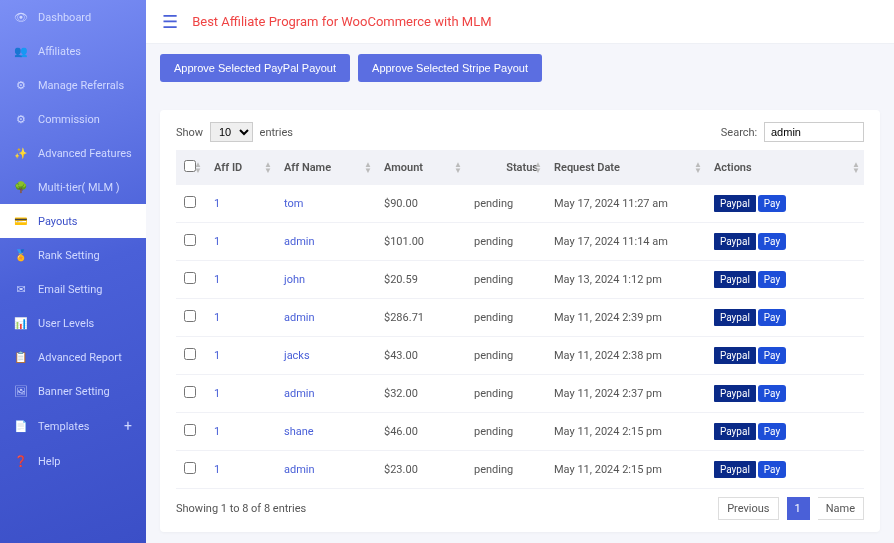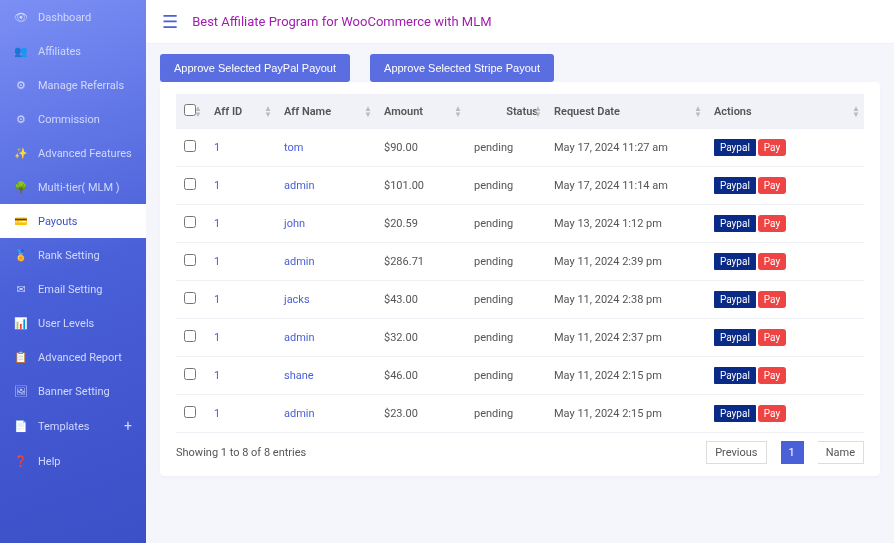--- a/index.html
+++ b/index.html
@@ -6,43 +6,43 @@
 body { font-family: -apple-system, BlinkMacSystemFont, "Segoe UI", Roboto, Arial, sans-serif; font-size: 12px; background: #fff; width: 894px; height: 543px; overflow: hidden; }
 
 .sidebar { position: absolute; left: 0; top: 0; width: 146px; height: 543px; background: linear-gradient(160deg, #7b8ff5 0%, #4a60d8 50%, #3b4fc7 100%); color: #d0d8ff; }
 .sidebar-item { display: flex; align-items: center; padding: 10px 14px; gap: 10px; cursor: pointer; font-size: 11px; }
 .sidebar-item.active { background: #fff; color: #3b4fc7; border-radius: 0; }
 .sidebar-item .icon { width: 14px; height: 14px; flex-shrink: 0; display: inline-flex; align-items: center; justify-content: center; }
 .sidebar-item .plus { margin-left: auto; font-size: 14px; }
 
 .topbar { position: absolute; left: 146px; top: 0; right: 0; height: 44px; background: #fff; display: flex; align-items: center; padding: 0 16px; gap: 14px; border-bottom: 1px solid #eef0f5; }
 .hamburger { color: #4a60d8; font-size: 18px; cursor: pointer; }
-.page-title { color: #a21caf; font-size: 13px; }
+.page-title { color: #ef4444; font-size: 13px; }
 
 .content { position: absolute; left: 146px; top: 44px; right: 0; bottom: 0; background: #f5f6fb; padding: 10px 14px; overflow: hidden; }
-.btn-row { display: flex; gap: 20px; margin-bottom: 0; }
+.btn-row { display: flex; gap: 8px; margin-bottom: 28px; }
 .btn-primary { background: #5b6ee1; color: #fff; border: 0; padding: 8px 14px; font-size: 11px; border-radius: 3px; cursor: pointer; }
 
 .card { background: #fff; border-radius: 4px; padding: 12px 16px; box-shadow: 0 1px 3px rgba(0,0,0,0.04); }
 .table-controls { display: flex; align-items: center; justify-content: space-between; margin-bottom: 8px; font-size: 11px; color: #555; }
 .table-controls select { margin: 0 4px; border: 1px solid #ccc; padding: 2px 4px; font-size: 11px; }
 .search-box input { border: 1px solid #ccc; padding: 3px 6px; font-size: 11px; width: 100px; margin-left: 4px; }
 
 table { width: 100%; border-collapse: collapse; font-size: 11px; }
 thead tr { background: #f1f2f7; border-radius: 4px; }
 thead th { text-align: left; padding: 10px 8px; color: #555; font-weight: 600; position: relative; }
 thead th .sort { position: absolute; right: 4px; top: 50%; transform: translateY(-50%); color: #bbb; font-size: 8px; line-height: 6px; }
 tbody td { padding: 10px 8px; border-bottom: 1px solid #f0f1f6; color: #555; }
 tbody td a { color: #4a60d8; text-decoration: none; }
 .badge-paypal { background: #0a2a88; color: #fff; padding: 3px 6px; border-radius: 1px; font-size: 10px; display: inline-block; }
-.badge-pay { background: #ef4444; color: #fff; padding: 3px 6px; border-radius: 3px; font-size: 10px; display: inline-block; margin-left: 2px; }
+.badge-pay { background: #1d4ed8; color: #fff; padding: 3px 6px; border-radius: 3px; font-size: 10px; display: inline-block; margin-left: 2px; }
 input[type=checkbox] { width: 12px; height: 12px; }
 
 .footer-row { display: flex; justify-content: space-between; align-items: center; margin-top: 8px; font-size: 11px; color: #555; }
-.pager { display: flex; gap: 14px; }
+.pager { display: flex; gap: 8px; }
 .pager .pg { border: 1px solid #ddd; padding: 4px 8px; cursor: pointer; background: #fff; }
 .pager .pg.active { background: #4a60d8; color: #fff; border-color: #4a60d8; }
 .pager .pg + .pg { border-left: 0; }
 </style>
 </head>
 <body>
 
 <div class="sidebar">
   <div id="sidebar-items">
       <div class="sidebar-item">
@@ -110,20 +110,31 @@
   <span class="page-title">Best Affiliate Program for WooCommerce with MLM</span>
 </div>
 
 <div class="content">
   <div class="btn-row">
     <button class="btn-primary">Approve Selected PayPal Payout</button>
     <button class="btn-primary">Approve Selected Stripe Payout</button>
   </div>
 
   <div class="card">
+    <div class="table-controls">
+      <div>
+        <span>Show</span>
+        <select><option>10</option></select>
+        <span>entries</span>
+      </div>
+      <div class="search-box">
+        <span>Search:</span>
+        <input type="text" value="admin" style="">
+      </div>
+    </div>
 
     <table>
       <thead>
         <tr id="thead-row">
             <th style="width: 30px;"><input type="checkbox" style=""><span class="sort">▲<br>▼</span></th>
             <th style="width: 70px;"><span>Aff ID</span><span class="sort">▲<br>▼</span></th>
             <th style="width: 100px;"><span>Aff Name</span><span class="sort">▲<br>▼</span></th>
             <th style="width: 90px;"><span>Amount</span><span class="sort">▲<br>▼</span></th>
             <th style="width: 80px; text-align: right;"><span>Status</span><span class="sort">▲<br>▼</span></th>
             <th style="width: 160px;"><span>Request Date</span><span class="sort">▲<br>▼</span></th>

